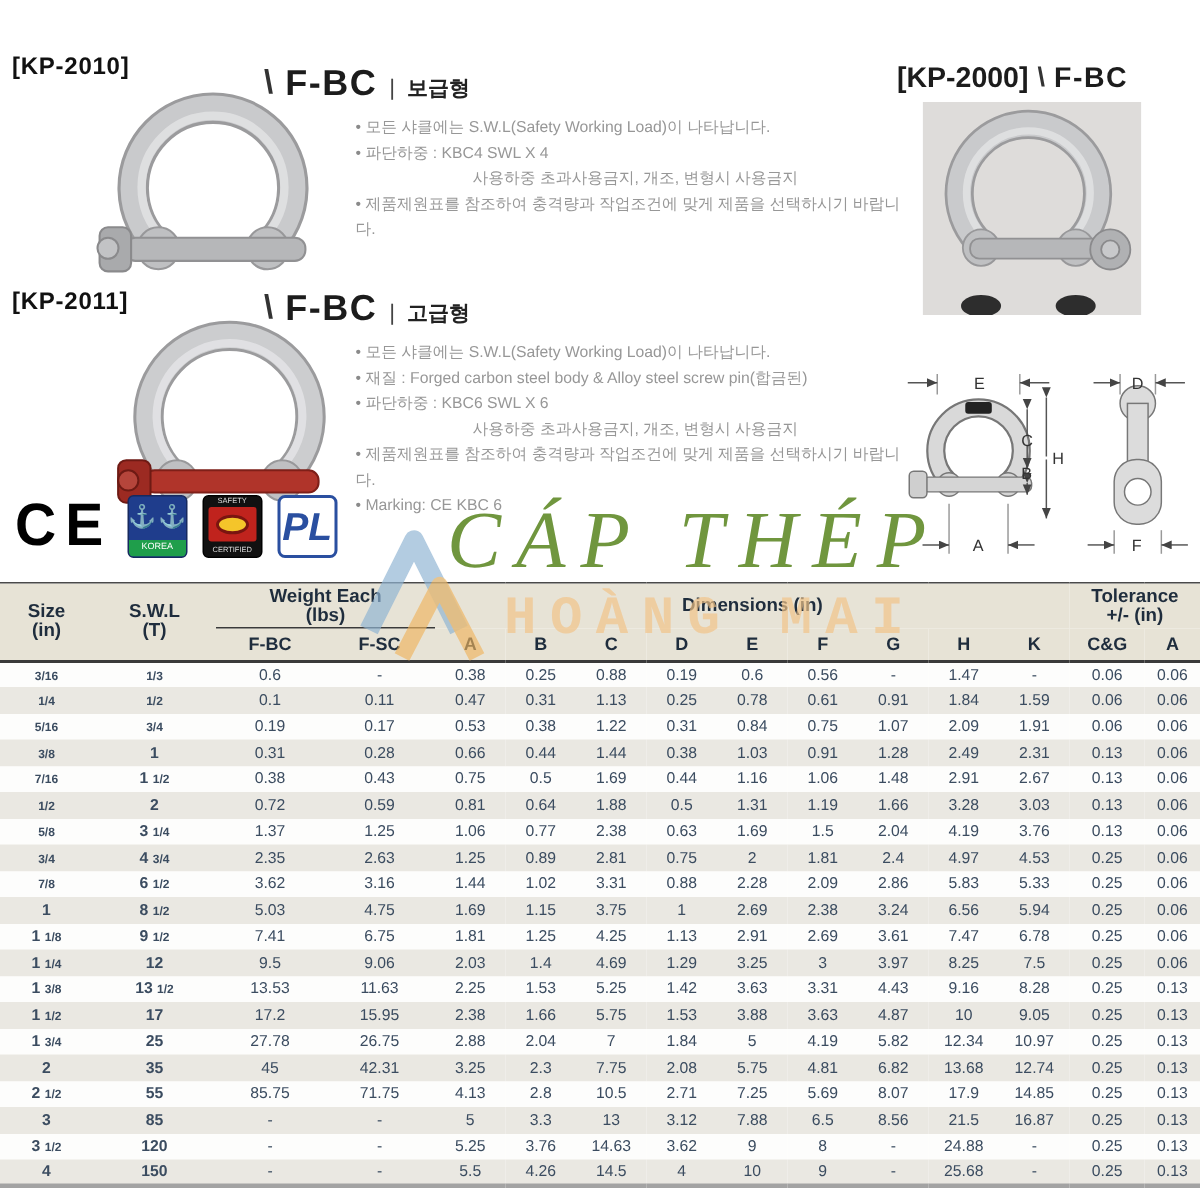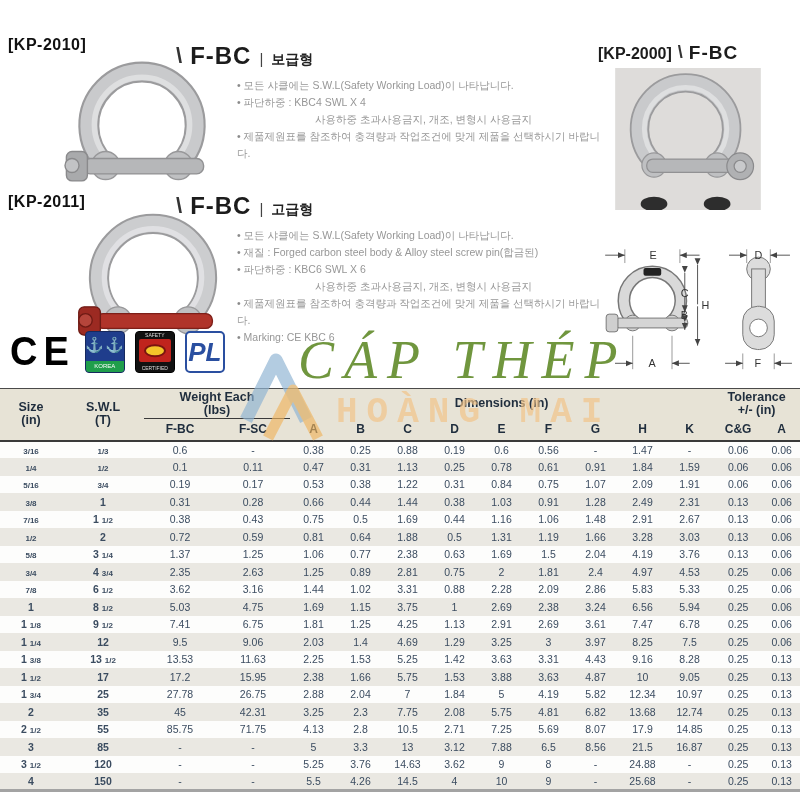--- a/index.html
+++ b/index.html
@@ -12,21 +12,21 @@
   .prod-title .slash { font-size:22px; color:#333; font-weight:bold; transform:translateY(-1px); }
   .prod-title .fbc { font-size:24px; font-weight:bold; letter-spacing:1px; }
   .prod-title .pipe { font-size:15px; color:#444; }
   .prod-title .grade { font-size:14px; font-weight:bold; color:#222; }
   .bullets { position:absolute; width:370px; font-size:10.5px; color:#979797; line-height:17px; }
   .bullet::before { content:"• "; color:#8a8a8a; }
   .bullet.cont { padding-left:78px; }
   .bullet.cont::before { content:""; }
 
   
-  .logos { position:absolute; left:10px; top:330px; display:flex; align-items:center; gap:10px; }
+  .logos { position:absolute; left:10px; top:330px; display:flex; gap:10px; }
   .ce-mark { font-size:38px; font-weight:bold; color:#000; letter-spacing:6px; font-family:"Liberation Sans", sans-serif; transform:scaleY(1.05); }
   .logo-box { width:40px; height:42px; border-radius:4px; position:relative; overflow:hidden; }
   .logo-kc { background:#1f3d8c; border:1px solid #16295e; }
   .logo-kc .glyphs { position:absolute; top:4px; left:0; right:0; text-align:center; color:#fff; font-size:15px; letter-spacing:1px; }
   .logo-kc .band { position:absolute; bottom:0; left:0; right:0; height:11px; background:#1f9e4b; color:#fff; font-size:6px; text-align:center; line-height:11px; }
   .logo-safety { background:#111; border:1px solid #000; }
   .logo-safety .field { position:absolute; top:7px; bottom:10px; left:3px; right:3px; background:#c0231d; border-radius:2px; }
   .logo-safety .oval { position:absolute; top:50%; left:50%; width:22px; height:13px; transform:translate(-50%,-60%); background:#f4c52a; border-radius:50%; border:2px solid #7a1510; }
   .logo-safety .tstrip,.logo-safety .bstrip{ position:absolute; left:0; right:0; height:7px; background:#111; color:#ddd; font-size:5px; text-align:center; line-height:7px;}
   .logo-safety .tstrip{top:0}.logo-safety .bstrip{bottom:0}
@@ -128,21 +128,21 @@
     <div class="logo-box logo-safety">
       <div class="tstrip">SAFETY</div>
       <div class="field"></div>
       <div class="oval"></div>
       <div class="bstrip">CERTIFIED</div>
     </div>
     <div class="logo-box logo-pl">PL</div>
   </div>
 
   <div class="prod-title" style="left:598px; top:42px; gap:6px;">
-    <span style="font-size:16px; font-weight:bold;">[KP-2000]</span>
+    <span style="font-size:19px; font-weight:bold;">[KP-2000]</span>
     <span class="slash" style="font-size:18px;">\</span>
     <span class="fbc" style="font-size:19px;">F-BC</span>
   </div>
 
   <svg class="abs" style="left:615px; top:68px;" width="146" height="142" viewBox="0 0 120 117">
     <rect x="0" y="0" width="120" height="117" fill="#dedcda"></rect>
     <path d="M32,78 A38,38 0 1 1 84,78" fill="none" stroke="#9b9b9d" stroke-width="16" stroke-linecap="round"></path>
     <path d="M32,78 A38,38 0 1 1 84,78" fill="none" stroke="#c9cacc" stroke-width="13" stroke-linecap="round"></path>
     <path d="M34,74 A34,34 0 1 1 82,74" fill="none" stroke="#e3e3e5" stroke-width="4" stroke-linecap="round" opacity="0.8"></path>
     <circle cx="32" cy="80" r="10" fill="#bfc0c2" stroke="#98989a"></circle>

